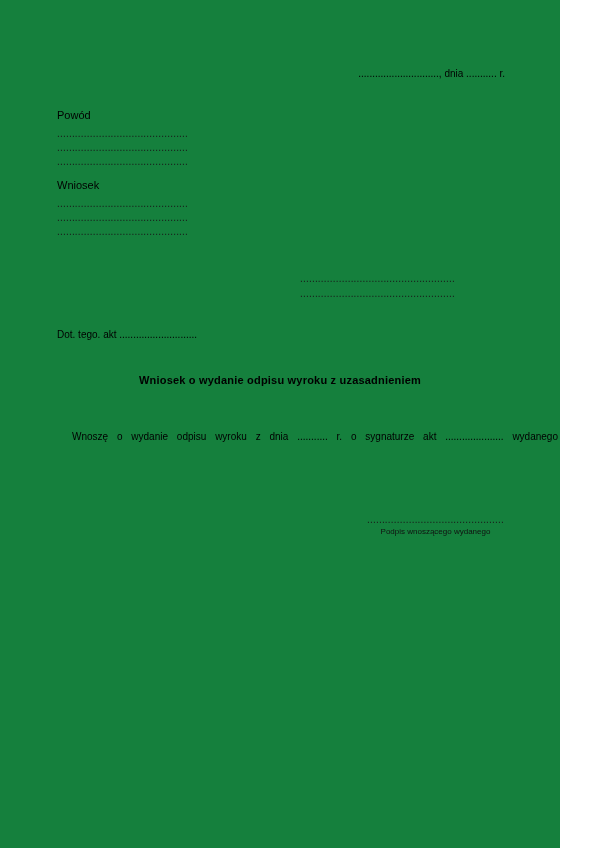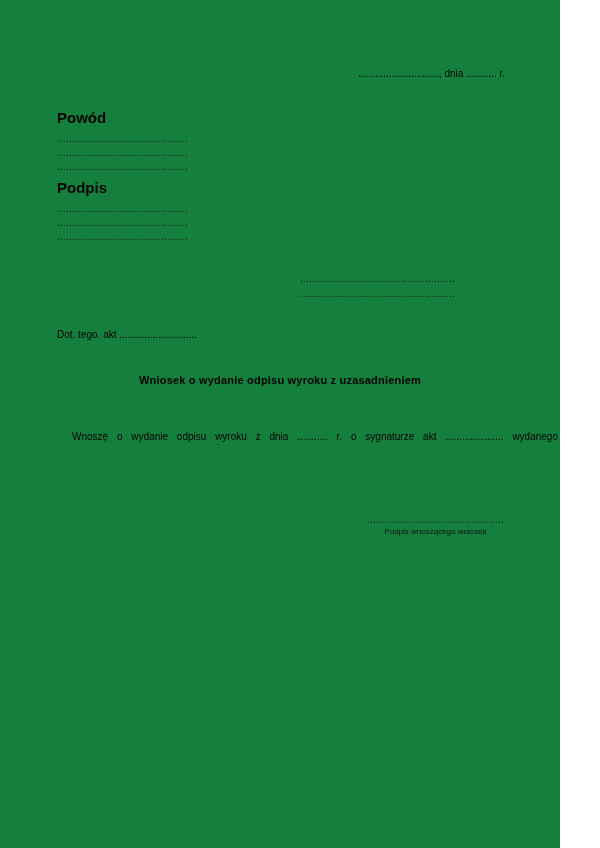--- a/index.html
+++ b/index.html
@@ -26,22 +26,22 @@
     white-space: nowrap;
   }
 
   .party-block {
     position: absolute;
     left: 57px;
   }
   .party-block.plaintiff { top: 109px; }
   .party-block.defendant { top: 179px; }
   .party-label {
-    font-size: 15px;
-    font-weight: bold;
+    font-size: 11px;
+    font-weight: normal;
     margin: 0 0 6px 0;
   }
   .fill-line {
     font-size: 10px;
     line-height: 14px;
     letter-spacing: 0.2px;
     white-space: nowrap;
     color: #1a1a1a;
   }
 
@@ -113,37 +113,37 @@
   <div class="date-line txt">............................., dnia ........... r.</div>
 
   <div class="party-block plaintiff">
     <div class="party-label">Powód</div>
     <div class="fill-line">............................................</div>
     <div class="fill-line">............................................</div>
     <div class="fill-line">............................................</div>
   </div>
 
   <div class="party-block defendant">
-    <div class="party-label">Podpis</div>
+    <div class="party-label">Wniosek</div>
     <div class="fill-line">............................................</div>
     <div class="fill-line">............................................</div>
     <div class="fill-line">............................................</div>
   </div>
 
   <div class="court-block">
     <div class="fill-line">....................................................</div>
     <div class="fill-line">....................................................</div>
   </div>
 
   <div class="case-ref">Dot. tego. akt ............................</div>
 
   <div class="doc-title">Wniosek o wydanie odpisu wyroku z uzasadnieniem</div>
 
   <div class="body-par">
     <div class="body-line-1">Wnoszę o wydanie odpisu wyroku z dnia ........... r. o sygnaturze akt ..................... wydanego</div>
   </div>
 
   <div class="signature-block">
     <div class="signature-line">..............................................</div>
-    <div class="signature-caption">Podpis wnoszącego wniosek</div>
+    <div class="signature-caption">Podpis wnoszącego wydanego</div>
   </div>
 
 </div>
 
 </body></html>

